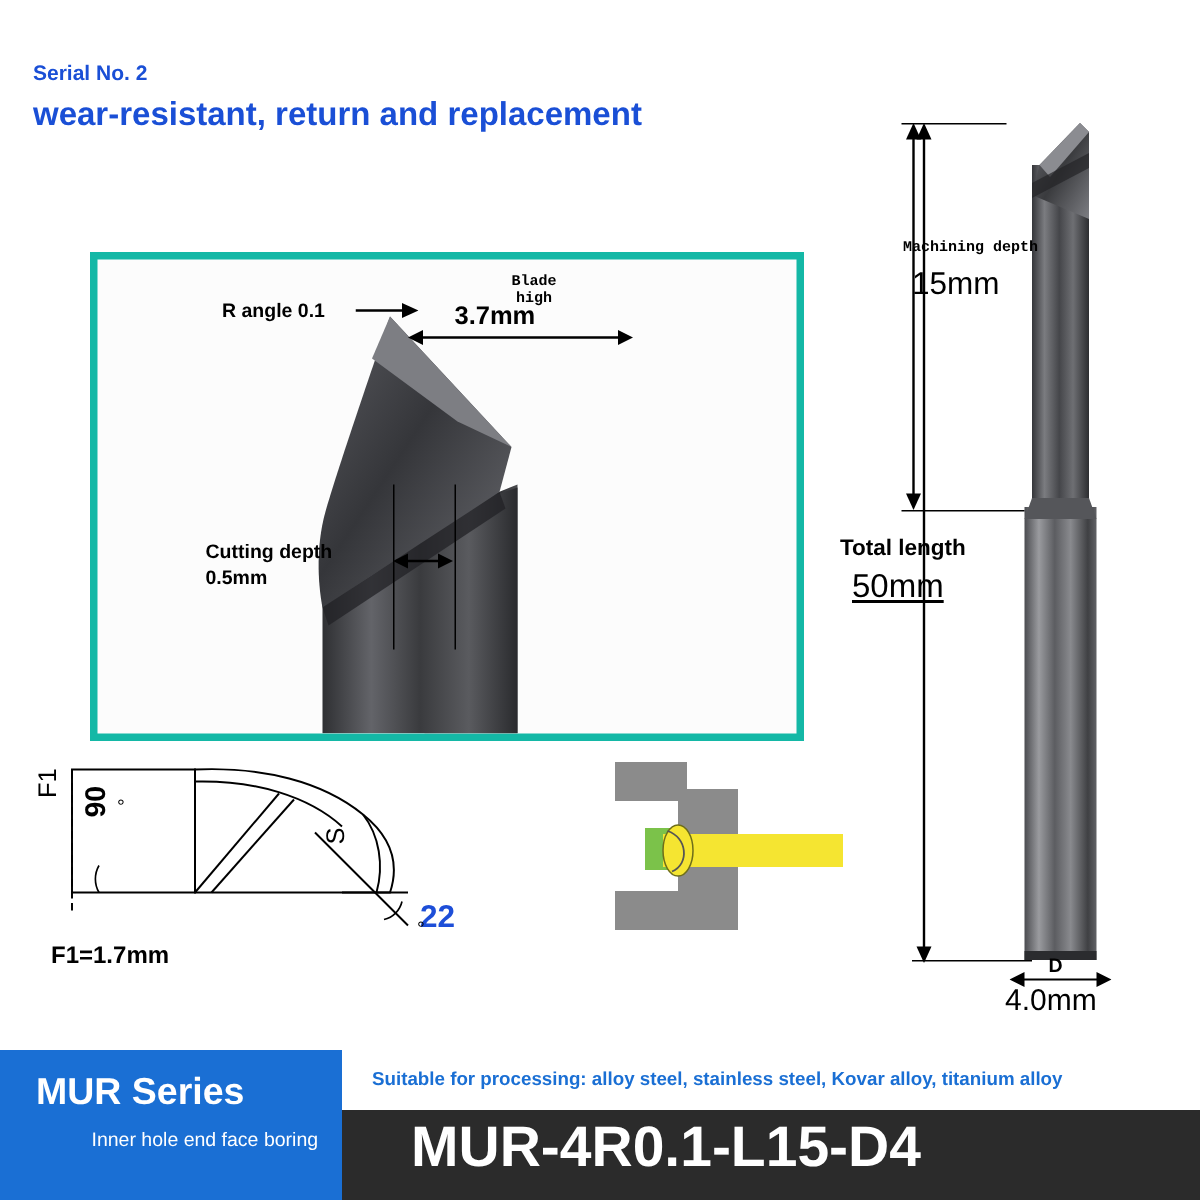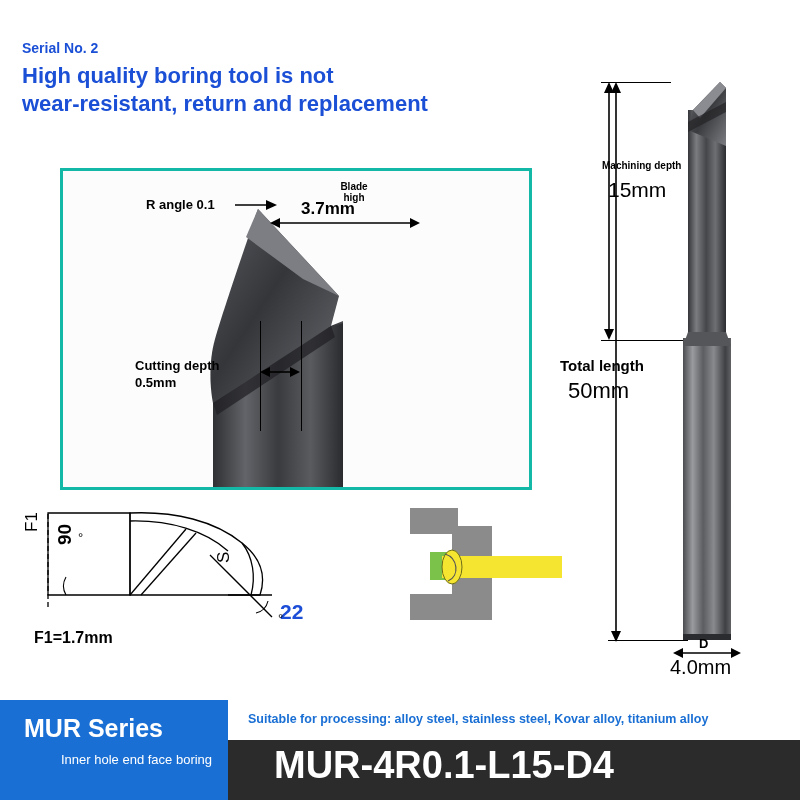--- a/index.html
+++ b/index.html
@@ -4,27 +4,27 @@
 <style>
   html,body{margin:0;padding:0;}
   body{width:800px;height:800px;background:#ffffff;font-family:"Liberation Sans",sans-serif;position:relative;overflow:hidden;}
   .abs{position:absolute;}
 
   
   #serial-no{left:22px;top:40px;font-size:14px;font-weight:bold;color:#1a4fd6;}
   #headline{left:22px;top:62px;font-size:22px;font-weight:bold;color:#1a4fd6;line-height:28px;width:520px;}
 
   
-  #photo-panel{left:60px;top:168px;width:466px;height:316px;background:#fcfcfc;border:3px solid #14b8a6;overflow:hidden;}
+  #photo-panel{left:60px;top:168px;width:466px;height:316px;background:#fcfcfc;border:5px solid #14b8a6;overflow:hidden;}
 
   
   .hline{height:0;border-top:1.6px solid #000;}
   .vline{width:0;border-left:1.6px solid #000;}
   .lbl{font-size:13px;font-weight:bold;color:#000;}
-  .lbl-s{font-size:10px;font-weight:bold;color:#000;}
+  .lbl-s{font-size:10px;font-weight:bold;color:#000;font-family:Liberation Mono, monospace;}
 
   
   #right-area{left:560px;top:60px;width:240px;height:620px;}
 
   
   #f1-area{left:10px;top:495px;width:320px;height:175px;}
 
   
   #work-area{left:400px;top:500px;width:180px;height:150px;}
   #footer-blue{left:0;top:700px;width:228px;height:100px;background:#1a6fd4;}
@@ -35,21 +35,20 @@
   #suitable{left:248px;top:712px;font-size:12.5px;font-weight:bold;color:#1a6fd4;}
   #partno{left:274px;top:744px;font-size:38px;font-weight:bold;color:#ffffff;letter-spacing:0px;}
 
   svg{display:block;}
 </style>
 </head>
 <body>
 
 <div class="abs" id="serial-no">Serial No. 2</div>
 <div class="abs" id="headline">
-  <div>High quality boring tool is not</div>
   <div>wear-resistant, return and replacement</div>
 </div>
 
 <div class="abs" id="photo-panel">
 
   <svg width="466" height="316" viewBox="0 0 466 316">
     <defs>
       <linearGradient id="gMetal" x1="0" y1="0" x2="1" y2="0">
         <stop offset="0%" stop-color="#3b3c3f"></stop>
         <stop offset="18%" stop-color="#76777b"></stop>
@@ -173,21 +172,21 @@
 
   <div class="abs" style="left:48px;top:22px;">
     <svg width="16" height="560" viewBox="0 0 16 560">
       <line x1="8" y1="6" x2="8" y2="554" stroke="#000" stroke-width="1.6"></line>
       <polygon points="8,0 3,11 13,11" fill="#000"></polygon>
       <polygon points="8,560 3,549 13,549" fill="#000"></polygon>
     </svg>
   </div>
   <div class="abs hline" style="left:48px;top:580px;width:80px;"></div>
   <div class="abs" style="left:0px;top:297px;font-size:15px;font-weight:bold;color:#000;">Total length</div>
-  <div class="abs" style="left:8px;top:318px;font-size:22px;color:#000;">50mm</div>
+  <div class="abs" style="left:8px;top:318px;font-size:22px;color:#000;text-decoration:underline;">50mm</div>
 
   <div class="abs" style="left:113px;top:586px;">
     <svg width="68" height="14" viewBox="0 0 68 14">
       <line x1="6" y1="7" x2="62" y2="7" stroke="#000" stroke-width="1.4"></line>
       <polygon points="0,7 10,2 10,12" fill="#000"></polygon>
       <polygon points="68,7 58,2 58,12" fill="#000"></polygon>
     </svg>
   </div>
   <div class="abs" style="left:139px;top:576px;font-size:13px;font-weight:bold;color:#000;">D</div>
   <div class="abs" style="left:110px;top:596px;font-size:20px;color:#000;text-align:right;">4.0mm</div>

